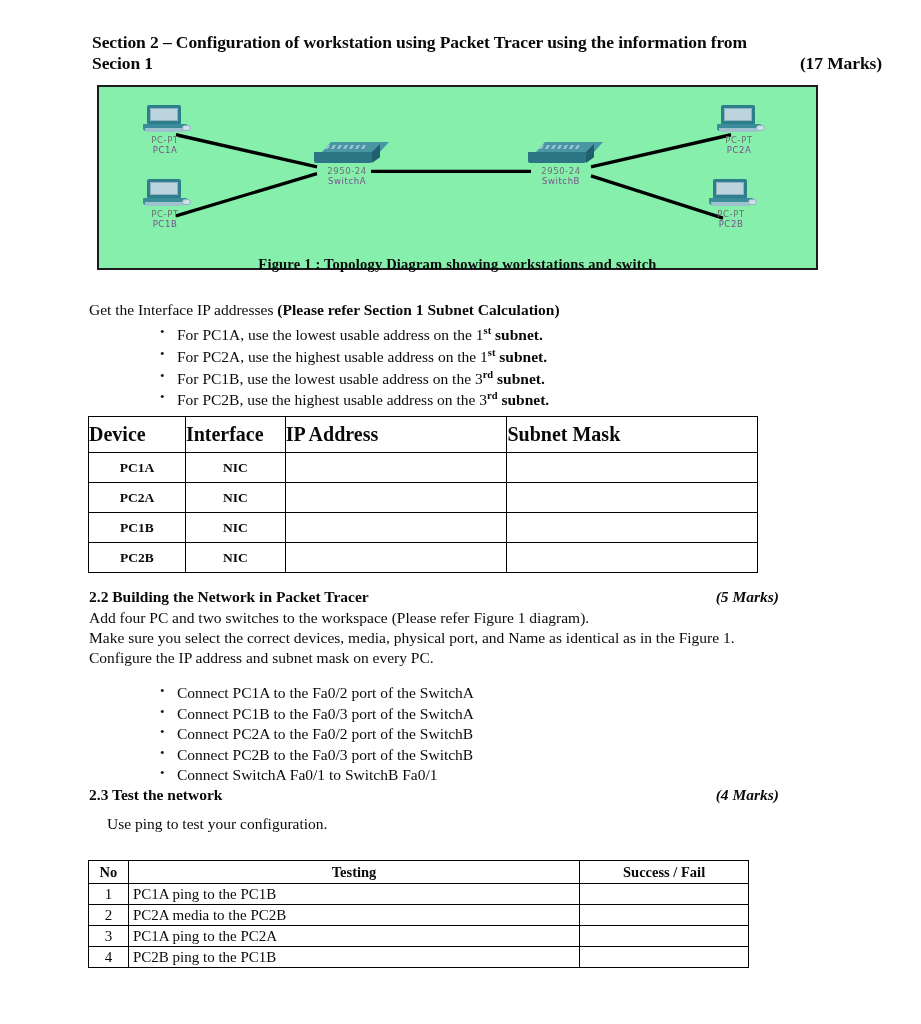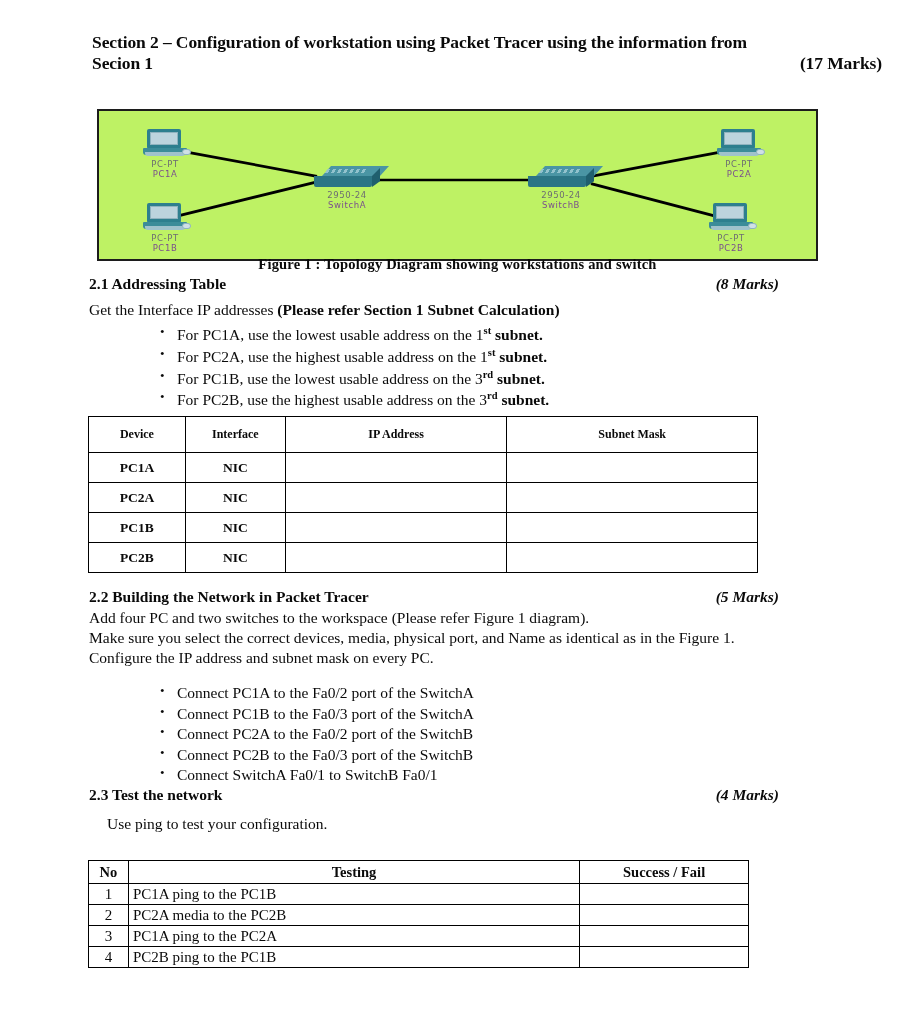--- a/index.html
+++ b/index.html
@@ -40,25 +40,24 @@
     display: block;
     position: relative;
   }
 
   
   .topology-box {
     position: absolute;
     left: 97px;
     top: 85px;
     width: 721px;
-    height: 152px;
+    height: 185px;
     border: 2px solid #1c1c1c;
-    background: #bef264;
+    background: #86efac;
     box-sizing: border-box;
-    margin-top: 24px;
   }
   .topo-inner { position: absolute; inset: 0; }
 
   svg.links {
     position: absolute;
     left: 0; top: 0;
     width: 100%;
     height: 100%;
   }
 
@@ -232,23 +231,23 @@
   }
 
   
   #addressing-table {
     left: 88px;
     top: 416px;
     width: 670px;
   }
   #addressing-table th {
     height: 35px;
-    font-size: 12px;
-    font-weight: bold;
-    text-align: center;
+    font-size: 20px;
+    font-weight: bold;
+    text-align: left;
   }
   #addressing-table td {
     height: 29px;
     text-align: center;
     font-size: 13.5px;
     font-weight: bold;
   }
   #addressing-table .c-device    { width: 97px; }
   #addressing-table .c-interface { width: 100px; }
   #addressing-table .c-ip        { width: 222px; }
@@ -371,24 +370,20 @@
           <div class="pc-mouse"></div>
         </div>
         <div class="node-label label-model">PC-PT</div>
         <div class="node-label label-name">PC2B</div>
       </div>
     </div>
   </div>
 
   <div class="fig-caption">Figure 1 : Topology Diagram showing workstations and switch</div>
 
-  <div class="sec-head" style="top:275px;">
-    <span>2.1 Addressing Table</span>
-    <span class="marks">(8 Marks)</span>
-  </div>
 
   <div class="para" style="top:300px;">
     <span>Get the Interface IP addresses </span><b>(Please refer Section 1 Subnet Calculation)</b>
   </div>
 
   <ul class="bullets" style="top:324px;">
     <li><span>For PC1A, use the lowest usable address on the 1</span><sup>st</sup><span class="bold"> subnet.</span></li>
     <li><span>For PC2A, use the highest usable address on the 1</span><sup>st</sup><span class="bold"> subnet.</span></li>
     <li><span>For PC1B, use the lowest usable address on the 3</span><sup>rd</sup><span class="bold"> subnet.</span></li>
     <li><span>For PC2B, use the highest usable address on the 3</span><sup>rd</sup><span class="bold"> subnet.</span></li>

